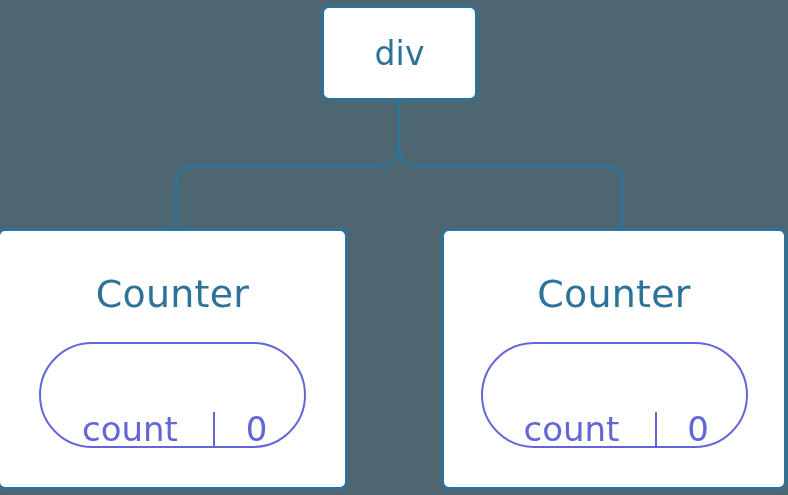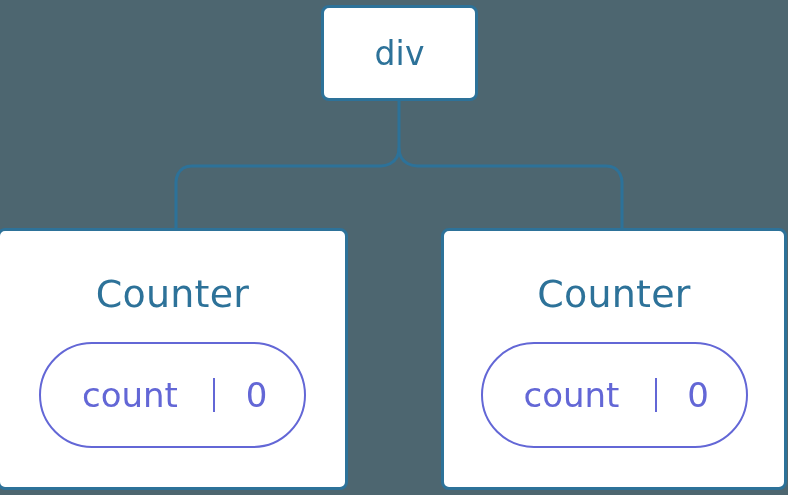--- a/index.html
+++ b/index.html
@@ -83,21 +83,21 @@
 
   
   .state-pill {
     position: relative;
     margin-top: 29px;
     height: 106px;
     border: 2px solid #6367d6;
     border-radius: 53px;
     box-sizing: border-box;
     display: flex;
-    align-items: center;
+    align-items: flex-end;
     background: transparent;
   }
   .node--child-left .state-pill { width: 267px; }
   .node--child-right .state-pill { width: 267px; }
 
   .state-key,
   .state-value {
     display: flex;
     align-items: center;
     justify-content: center;

